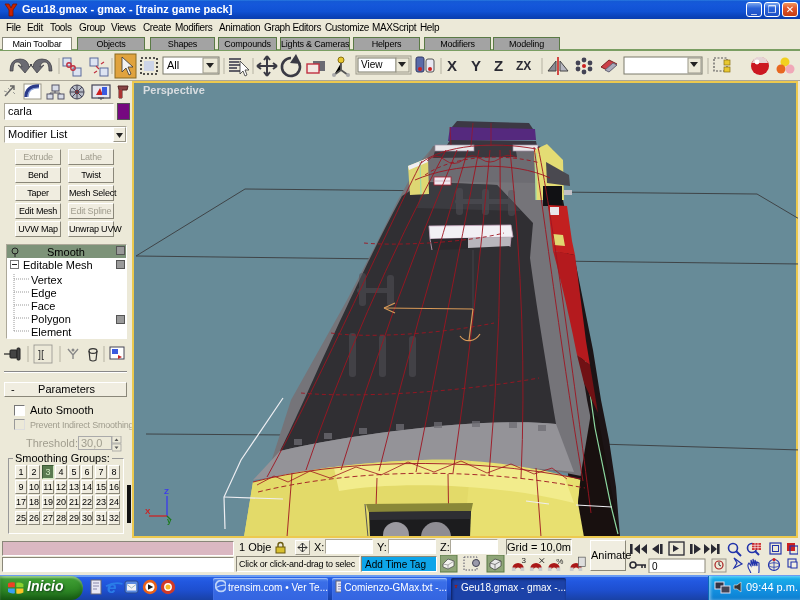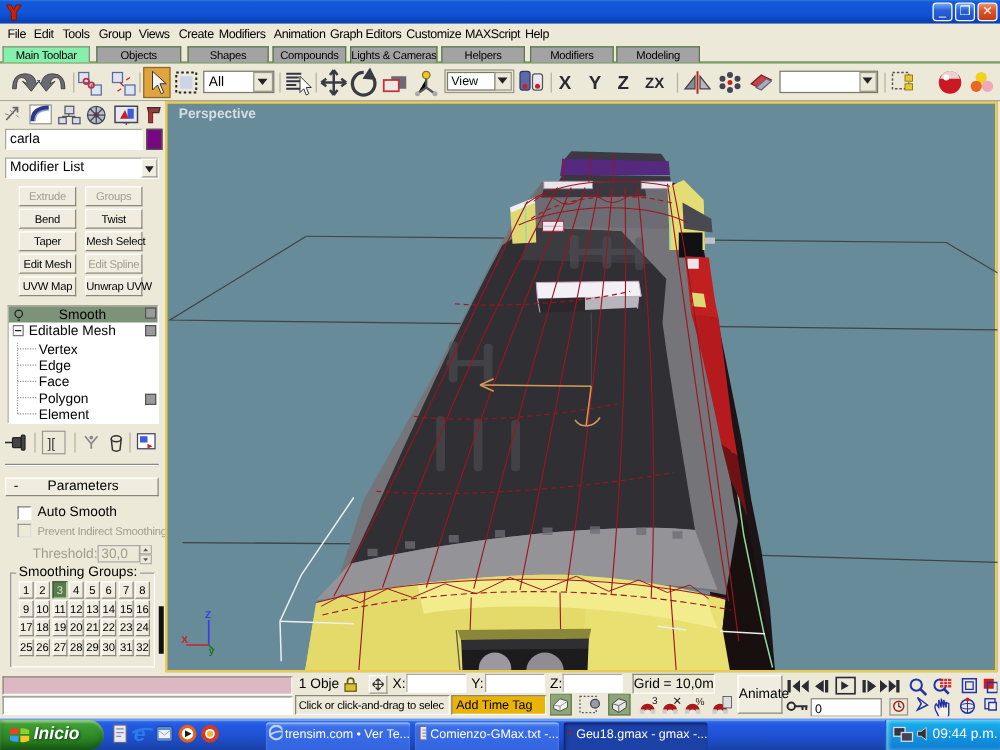--- a/index.html
+++ b/index.html
@@ -14,21 +14,21 @@
   background:linear-gradient(to bottom,#7ba7ef 0%,#2a63d8 40%,#1c4fc4 100%); color:#fff; font-size:10px; text-align:center; line-height:13px; }
 #btnclose { background:linear-gradient(to bottom,#f0955c 0%,#e0562c 40%,#c73d12 100%); }
 
 #menubar { left:0; top:19px; width:800px; height:17px; background:#ece9d8; font-size:10px; letter-spacing:-0.35px; color:#000;padding-left:45px; }
 #menubar span { position:absolute; top:3px; }
 
 #tabrow { left:0; top:36px; width:800px; height:15px; background:#ece9d8; font-size:9px; }
 #tabrow .gline { position:absolute; left:0; top:13px; width:800px; height:2px; background:#7a9e62; }
 .tab { position:absolute; top:1px; height:13px; text-align:center; line-height:12px; color:#000; white-space:nowrap; overflow:hidden; letter-spacing:-0.2px; }
 .tab.green { background:#a3a3a3; border:1px solid #5a7a45; border-bottom:none; color:#000; }
-.tab.active { background:#86efac; border:1px solid #8a8a7a; border-bottom:none; z-index:2; }
+.tab.active { background:#ffffff; border:1px solid #8a8a7a; border-bottom:none; z-index:2; }
 
 #toolbar { left:0; top:51px; width:800px; height:30px; background:#ece9d8; border-bottom:1px solid #aca899; }
 
 #panel { left:0; top:81px; width:132px; height:457px; background:#ece9d8; font-size:11px; }
 
 #viewport { left:132px; top:81px; width:666px; height:457px; background:#678b98; border:2px solid #ecc94f; }
 
 #statusbar { left:0; top:538px; width:800px; height:37px; background:#ece9d8; font-size:11px; }
 
 #taskbar { left:0; top:575px; width:800px; height:25px;
@@ -50,20 +50,21 @@
 .tskb span { line-height:20px; }
 .tskb.pressed { background:#1c42a8; box-shadow:inset 1px 1px 3px rgba(0,0,30,.6); }
 </style>
 </head>
 <body>
 <div id="stage">
   <div id="titlebar" class="abs"></div>
   <svg class="abs" style="left:3px;top:2px" width="16" height="16" viewBox="0 0 16 16">
     <path d="M2 2 L6 2 L8 6 L10 2 L14 2 L10 8 L10 14 L6 14 L6 8 Z" fill="#cc2200" stroke="#7a1500" stroke-width="0.8"></path>
   </svg>
+  <div id="titletext" class="abs">Geu18.gmax - gmax - [trainz game pack]</div>
   <div class="tbtn abs" style="left:746px">_</div>
   <div class="tbtn abs" style="left:764px">❐</div>
   <div class="tbtn abs" id="btnclose" style="left:782px">✕</div>
 
   <div id="menubar" class="abs">
     <span style="left:6px">File</span>
       <span style="left:27px">Edit</span>
       <span style="left:50px">Tools</span>
     <span style="left:79px">Group</span>
       <span style="left:111px">Views</span>
@@ -222,21 +223,21 @@
    <div class="abs sunken" style="left:4px;top:22px;width:110px;height:17px;font-size:11px;padding-left:3px;line-height:15px;color:#000">carla</div>
    <div class="abs" style="left:117px;top:22px;width:13px;height:17px;background:#760980;border:1px solid #555"></div>
 
    <div class="abs sunken" style="left:4px;top:45px;width:123px;height:17px;font-size:11px;padding-left:3px;line-height:15px;color:#000">Modifier List</div>
    <div class="abs btn3d" style="left:113px;top:46px;width:13px;height:15px"></div>
    <svg class="abs" style="left:113px;top:46px" width="13" height="15">
         <path d="M3 6 L10 6 L6.5 11 Z" fill="#222"></path>
       </svg>
 
    <div class="abs pbtn dis" style="left:15px;top:68px">Extrude</div>
-   <div class="abs pbtn dis" style="left:68px;top:68px">Groups</div>
+   <div class="abs pbtn dis" style="left:68px;top:68px">Lathe</div>
    <div class="abs pbtn" style="left:15px;top:86px">Bend</div>
    <div class="abs pbtn" style="left:68px;top:86px">Twist</div>
    <div class="abs pbtn" style="left:15px;top:104px">Taper</div>
    <div class="abs pbtn" style="left:68px;top:104px">Mesh Select</div>
    <div class="abs pbtn" style="left:15px;top:122px">Edit Mesh</div>
    <div class="abs pbtn dis" style="left:68px;top:122px">Edit Spline</div>
    <div class="abs pbtn" style="left:15px;top:140px">UVW Map</div>
    <div class="abs pbtn" style="left:68px;top:140px">Unwrap UVW</div>
 
    <div class="abs sunken" style="left:6px;top:163px;width:121px;height:95px;background:#fff"></div>
@@ -516,21 +517,21 @@
       </svg>
     <div class="abs" style="left:314px;top:3px;font-size:11px;color:#000">X:</div>
     <div class="abs sunken" style="left:325px;top:1px;width:48px;height:15px"></div>
     <div class="abs" style="left:377px;top:3px;font-size:11px;color:#000">Y:</div>
     <div class="abs sunken" style="left:388px;top:1px;width:48px;height:15px"></div>
     <div class="abs" style="left:440px;top:3px;font-size:11px;color:#000">Z:</div>
     <div class="abs sunken" style="left:450px;top:1px;width:48px;height:15px"></div>
     <div class="abs" style="left:506px;top:1px;width:66px;height:16px;background:#ece9d8;border:1px solid;border-color:#8a8779 #fff #fff #8a8779;font-size:11px;text-align:center;line-height:15px;color:#000">Grid = 10,0m</div>
 
     <div class="abs" style="left:236px;top:18px;width:124px;height:16px;background:#ece9d8;border:1px solid;border-color:#8a8779 #fff #fff #8a8779;font-size:9px;line-height:15px;color:#000;padding-left:2px;white-space:nowrap;overflow:hidden;letter-spacing:-0.2px">Click or click-and-drag to selec</div>
-    <div class="abs" style="left:361px;top:18px;width:76px;height:16px;background:#eab308;border:1px solid;border-color:#8a8779 #fff #fff #8a8779;font-size:10px;line-height:15px;color:#000;padding-left:3px">Add Time Tag</div>
+    <div class="abs" style="left:361px;top:18px;width:76px;height:16px;background:#0ea5e9;border:1px solid;border-color:#8a8779 #fff #fff #8a8779;font-size:10px;line-height:15px;color:#000;padding-left:3px">Add Time Tag</div>
     <svg class="abs" style="left:440px;top:17px" width="160" height="18">
       <rect x="0" y="0" width="17" height="17" fill="#8fa578" stroke="#5a7a45"></rect>
       <path d="M3 9 L8 4 L14 6 L14 11 L8 14 L3 12 Z" fill="#f2f2ee" stroke="#444" stroke-width="0.7"></path>
       <path d="M3 9 L8 10 L14 6 M8 10 L8 14" fill="none" stroke="#888" stroke-width="0.7"></path>
       <rect x="24" y="2" width="13" height="13" fill="none" stroke="#556" stroke-dasharray="1.5 1.5"></rect>
       <circle cx="36" cy="8" r="3.5" fill="#99a" stroke="#445"></circle>
       <rect x="47" y="0" width="17" height="17" fill="#8fa578" stroke="#5a7a45"></rect>
       <path d="M50 8 L55 4 L61 6 L61 11 L55 15 L50 12 Z" fill="#e8e8e8" stroke="#333" stroke-width="0.7"></path>
       <path d="M50 8 L55 9.5 L61 6 M55 9.5 L55 15" fill="none" stroke="#555" stroke-width="0.7"></path>
       <g transform="translate(70,1) scale(1.15)">

